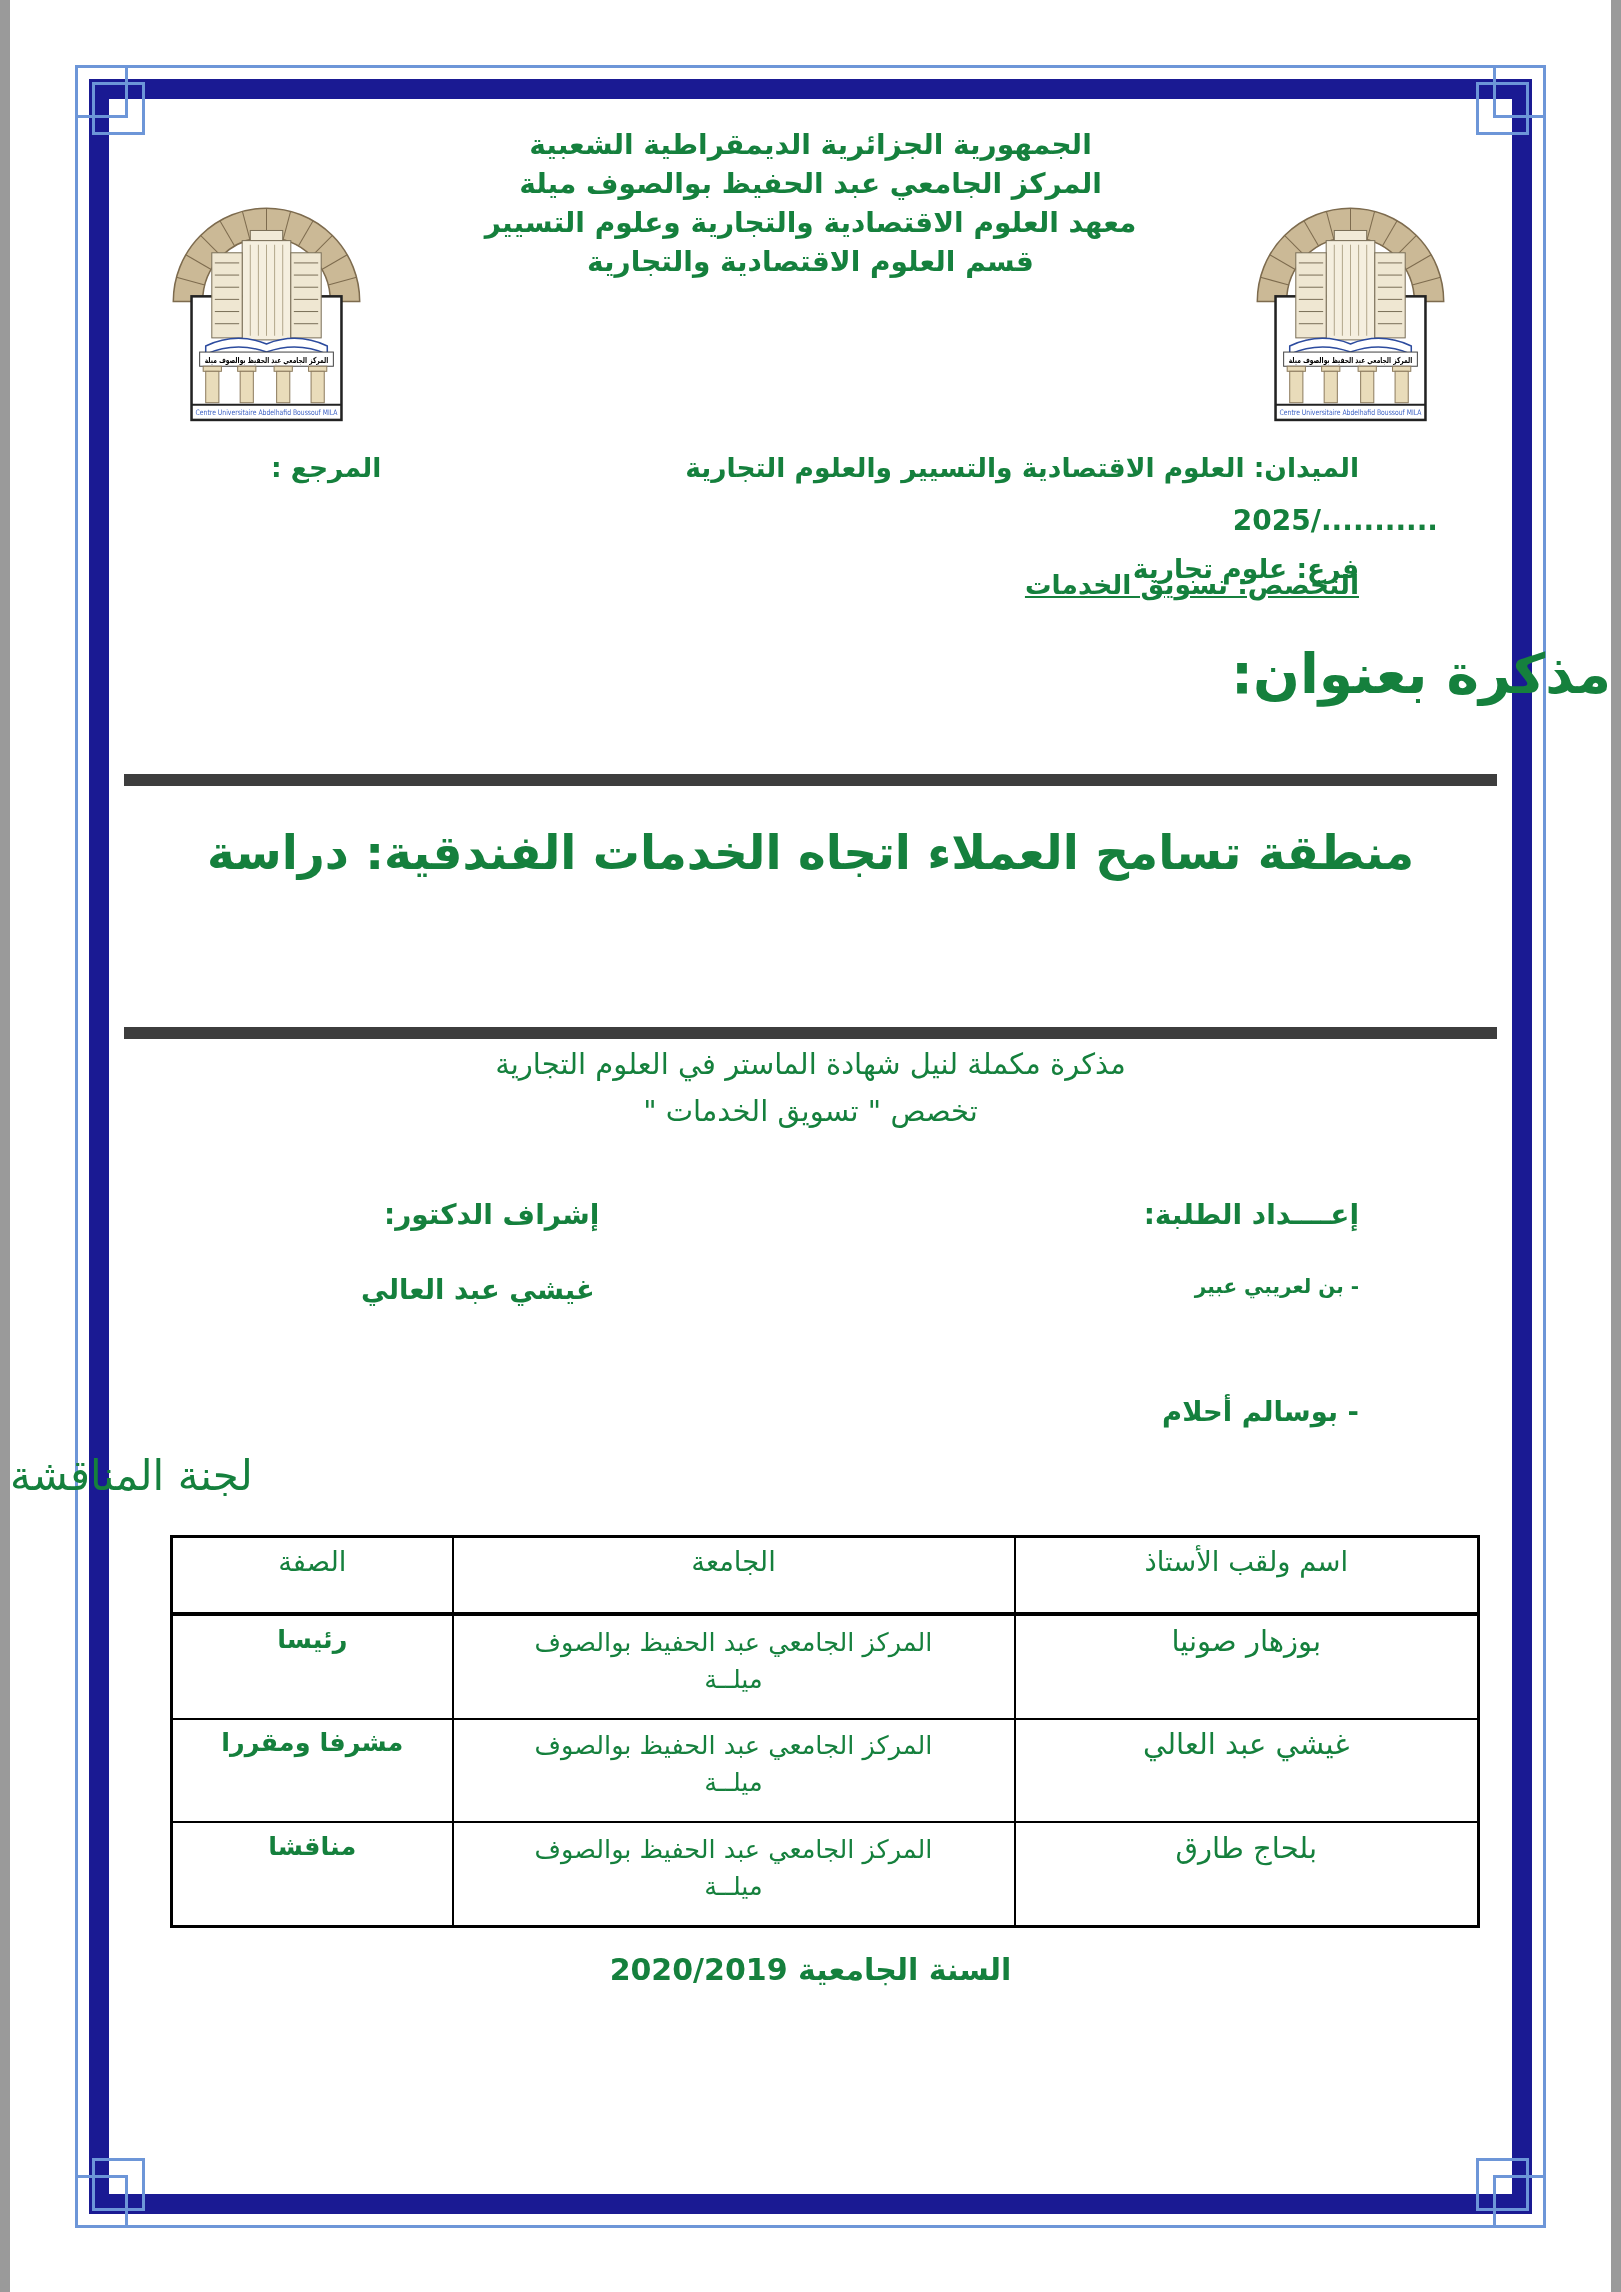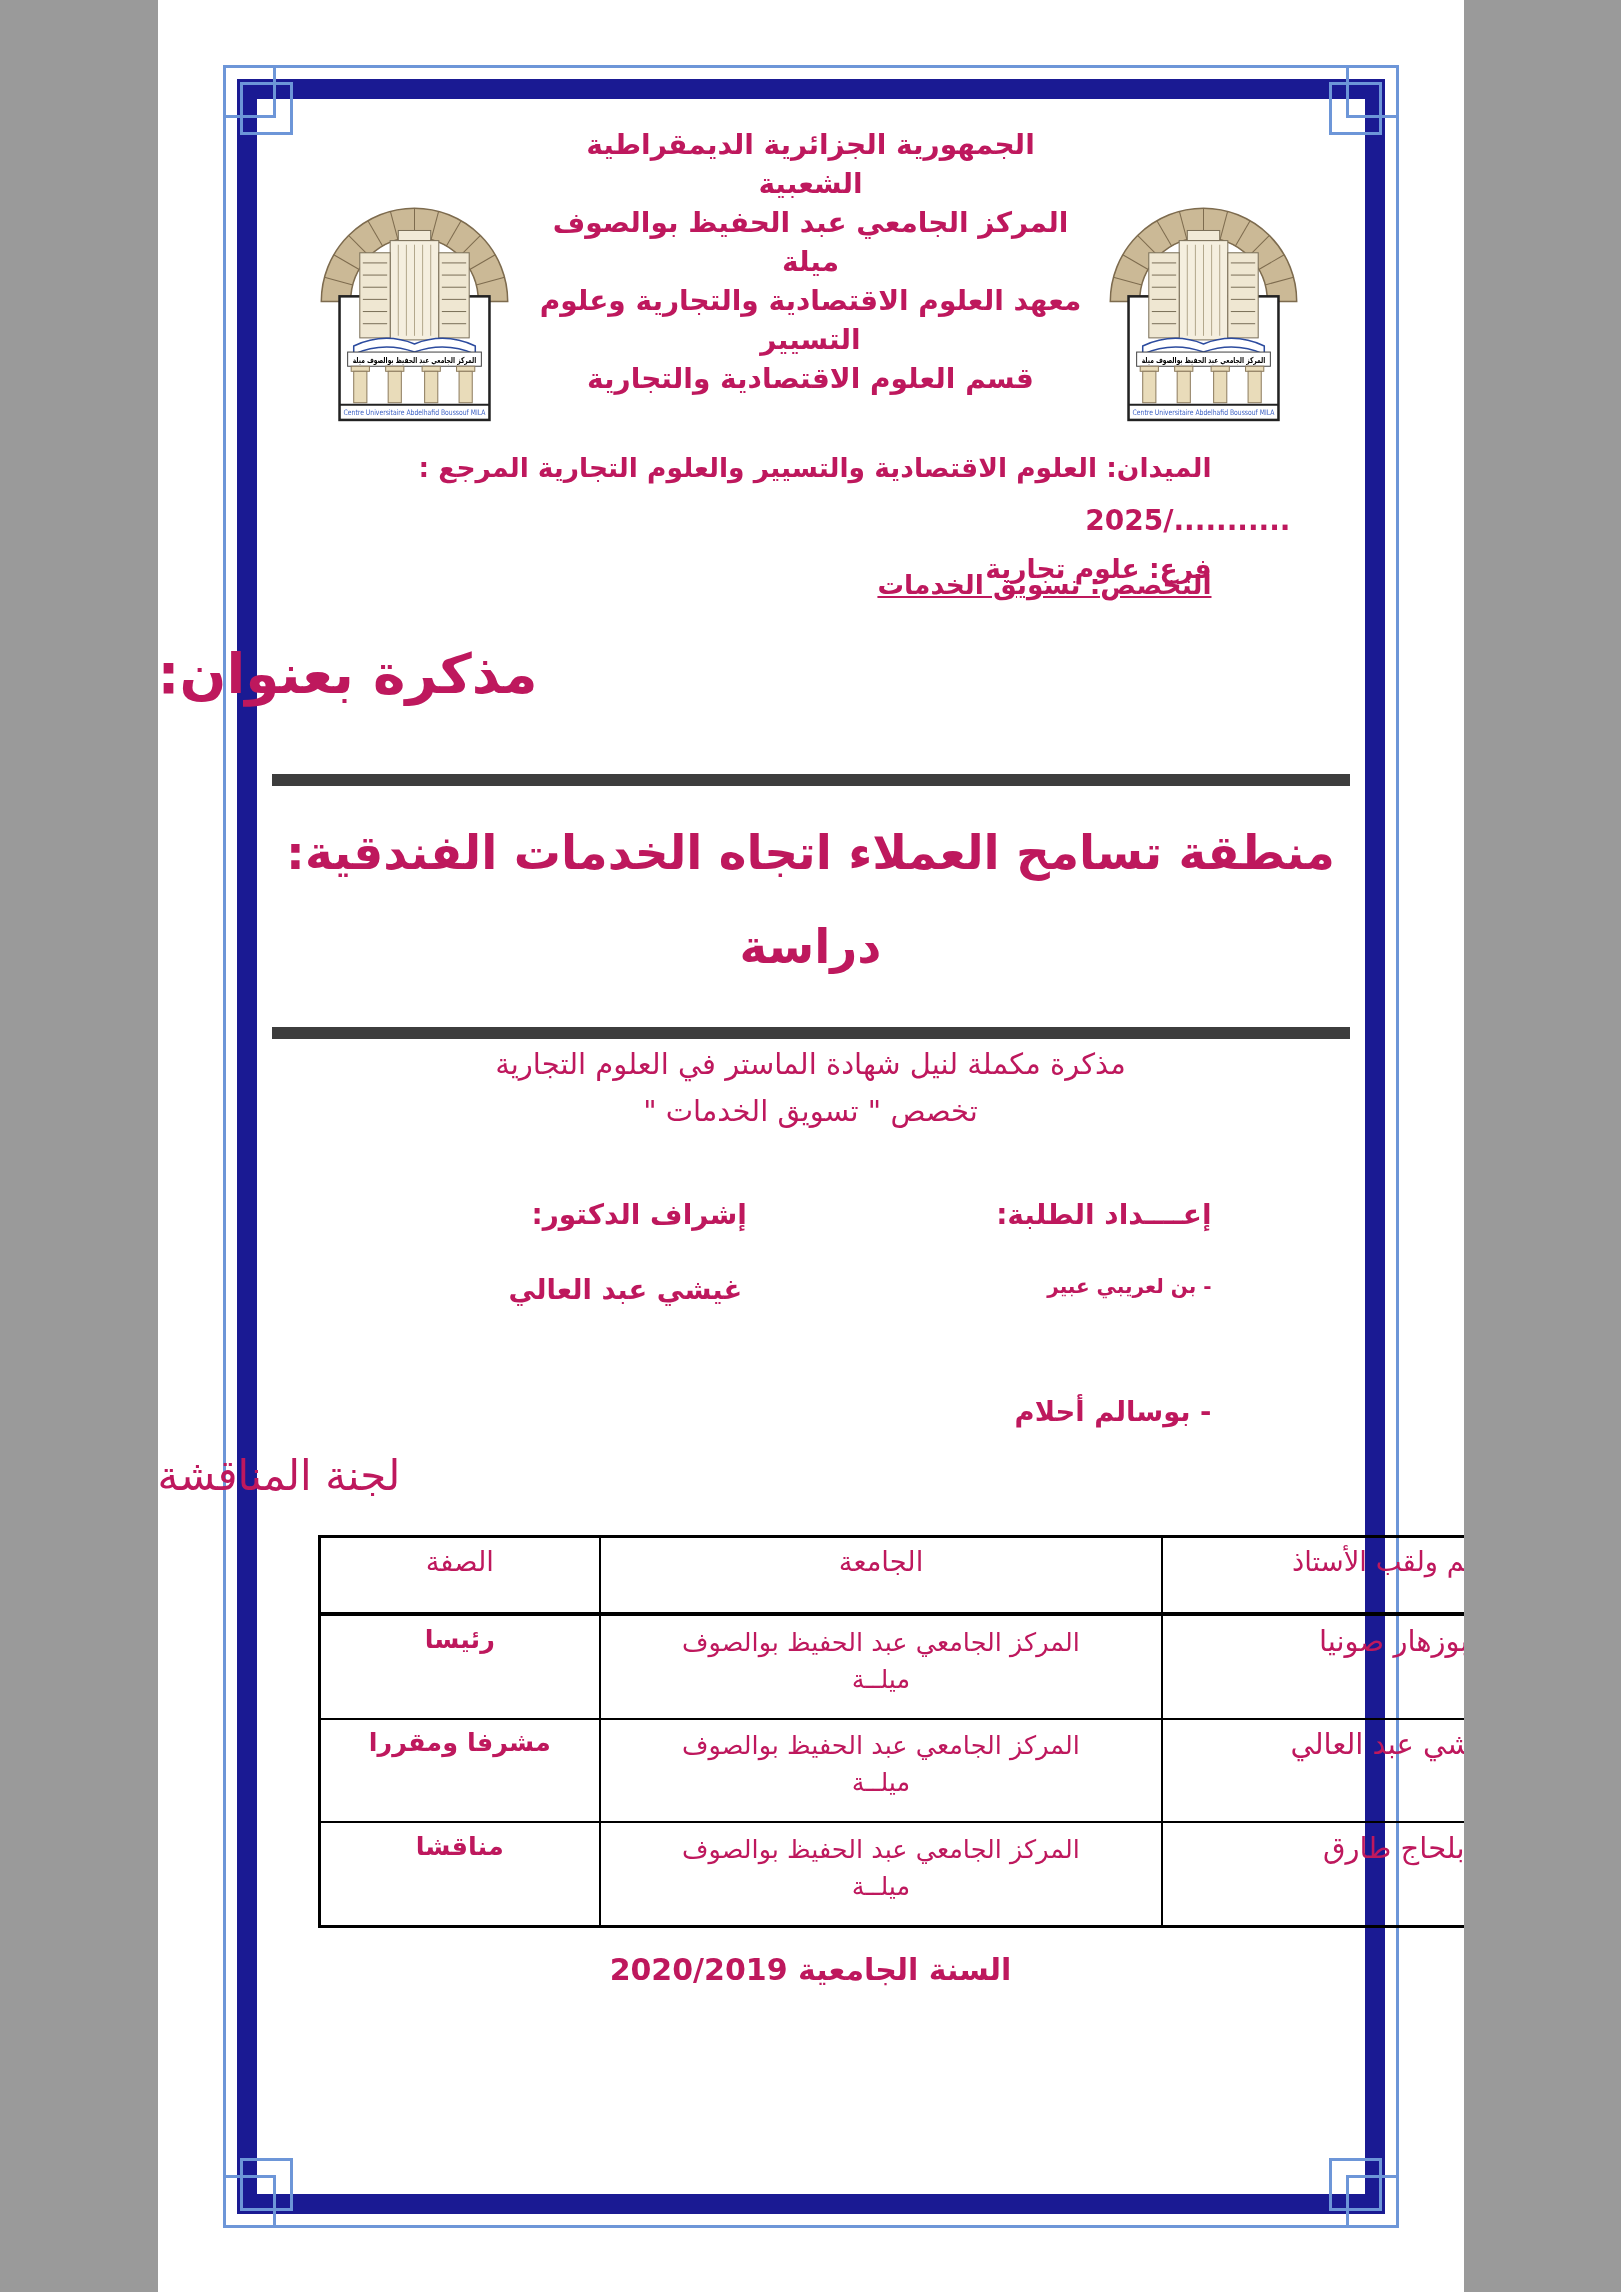--- a/index.html
+++ b/index.html
@@ -1,18 +1,18 @@
 <!DOCTYPE html>
 <html lang="ar" dir="rtl" style="--navy: #1a1a93; --light-blue: #6d96d8; --rule-gray: #3d3d3d; --caption-blue: #3a5fc3;"><head>
 <meta charset="utf-8">
 <style>
   html,body{margin:0;padding:0;background:#9a9a9a;}
   .page{
-    position:relative;width:1306px;height:2293px;background:#fff;
-    font-family:"DejaVu Sans",sans-serif;color:#be185d;overflow:hidden;direction:rtl;
+    position:relative;width:1601px;height:2293px;background:#fff;
+    font-family:"DejaVu Sans",sans-serif;color:#15803d;overflow:hidden;direction:rtl;
     margin:0 auto;
   }
   
   .frame-light{position:absolute;inset:65px;border:3.9px solid var(--light-blue,#6d96d8);pointer-events:none;}
   .frame-navy{position:absolute;inset:79px;border:20.6px solid var(--navy,#1a1a93);pointer-events:none;}
   .sq{position:absolute;width:53px;height:53px;border:3.9px solid var(--light-blue,#6d96d8);
       box-sizing:border-box;background:transparent;pointer-events:none;}
   .sq.tl1{top:65px;left:65px}.sq.tl2{top:82px;left:82px}
   .sq.tr1{top:65px;right:65px}.sq.tr2{top:82px;right:82px}
   .sq.bl1{bottom:65px;left:65px}.sq.bl2{bottom:82px;left:82px}
@@ -26,21 +26,21 @@
   .logo.right{right:149px}
 
   
   .meta-field{position:absolute;top:452px;right:252px;font-size:26.5px;font-weight:bold;}
   .meta-ref{position:absolute;top:452px;left:261px;font-size:26.5px;font-weight:bold;}
   .meta-year{position:absolute;top:504px;right:173px;font-size:28px;font-weight:bold;direction:ltr;}
   .meta-branch{position:absolute;top:553px;right:252px;font-size:26.5px;font-weight:bold;}
   .meta-spec{position:absolute;top:569px;right:252px;font-size:26.5px;font-weight:bold;text-decoration:underline;}
 
   
-  .memo-heading{position:absolute;top:642px;left:0;right:0;text-align:left;
+  .memo-heading{position:absolute;top:642px;left:0;right:0;text-align:right;
                 font-size:55px;font-weight:bold;}
   .rule{position:absolute;left:114px;right:114px;height:11.8px;background:var(--rule-gray,#3d3d3d);}
   .rule1{top:774px}
   .rule2{top:1027px}
   .main-title{position:absolute;top:806px;left:118px;right:118px;text-align:center;
               font-size:47px;font-weight:bold;line-height:94px;}
   .subtitle{position:absolute;top:1041px;left:196px;right:196px;text-align:center;
             font-size:29px;line-height:47px;}
 
   

